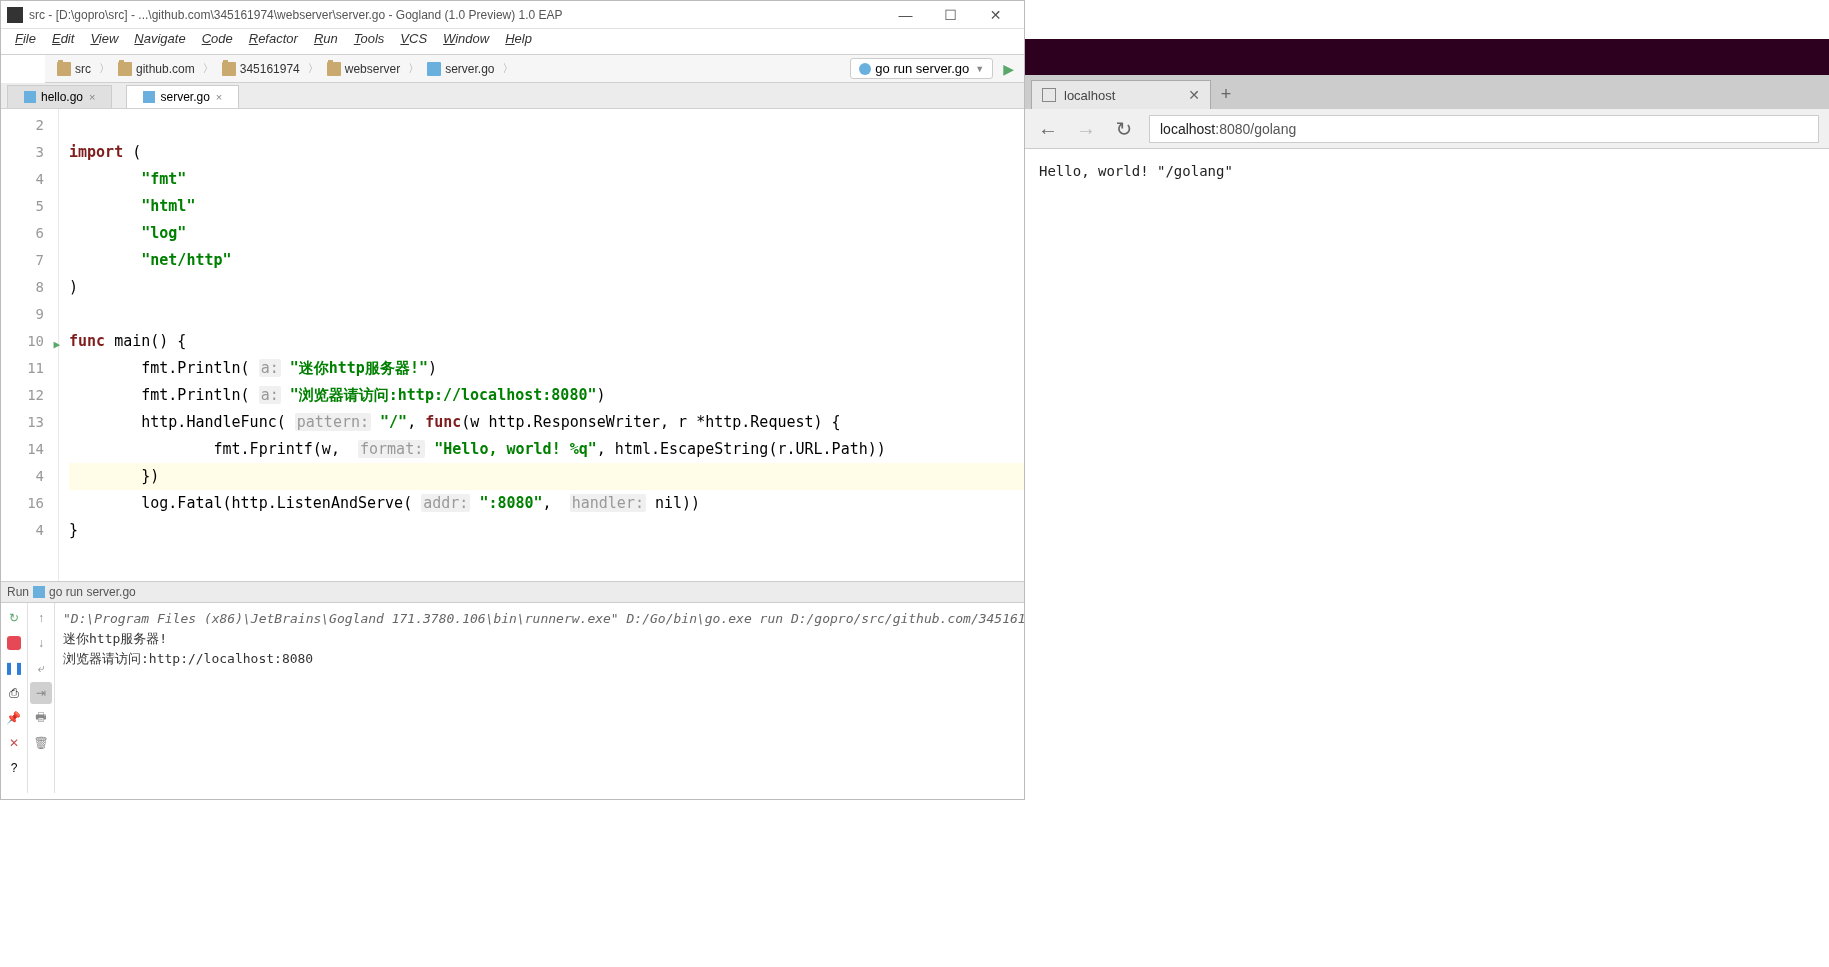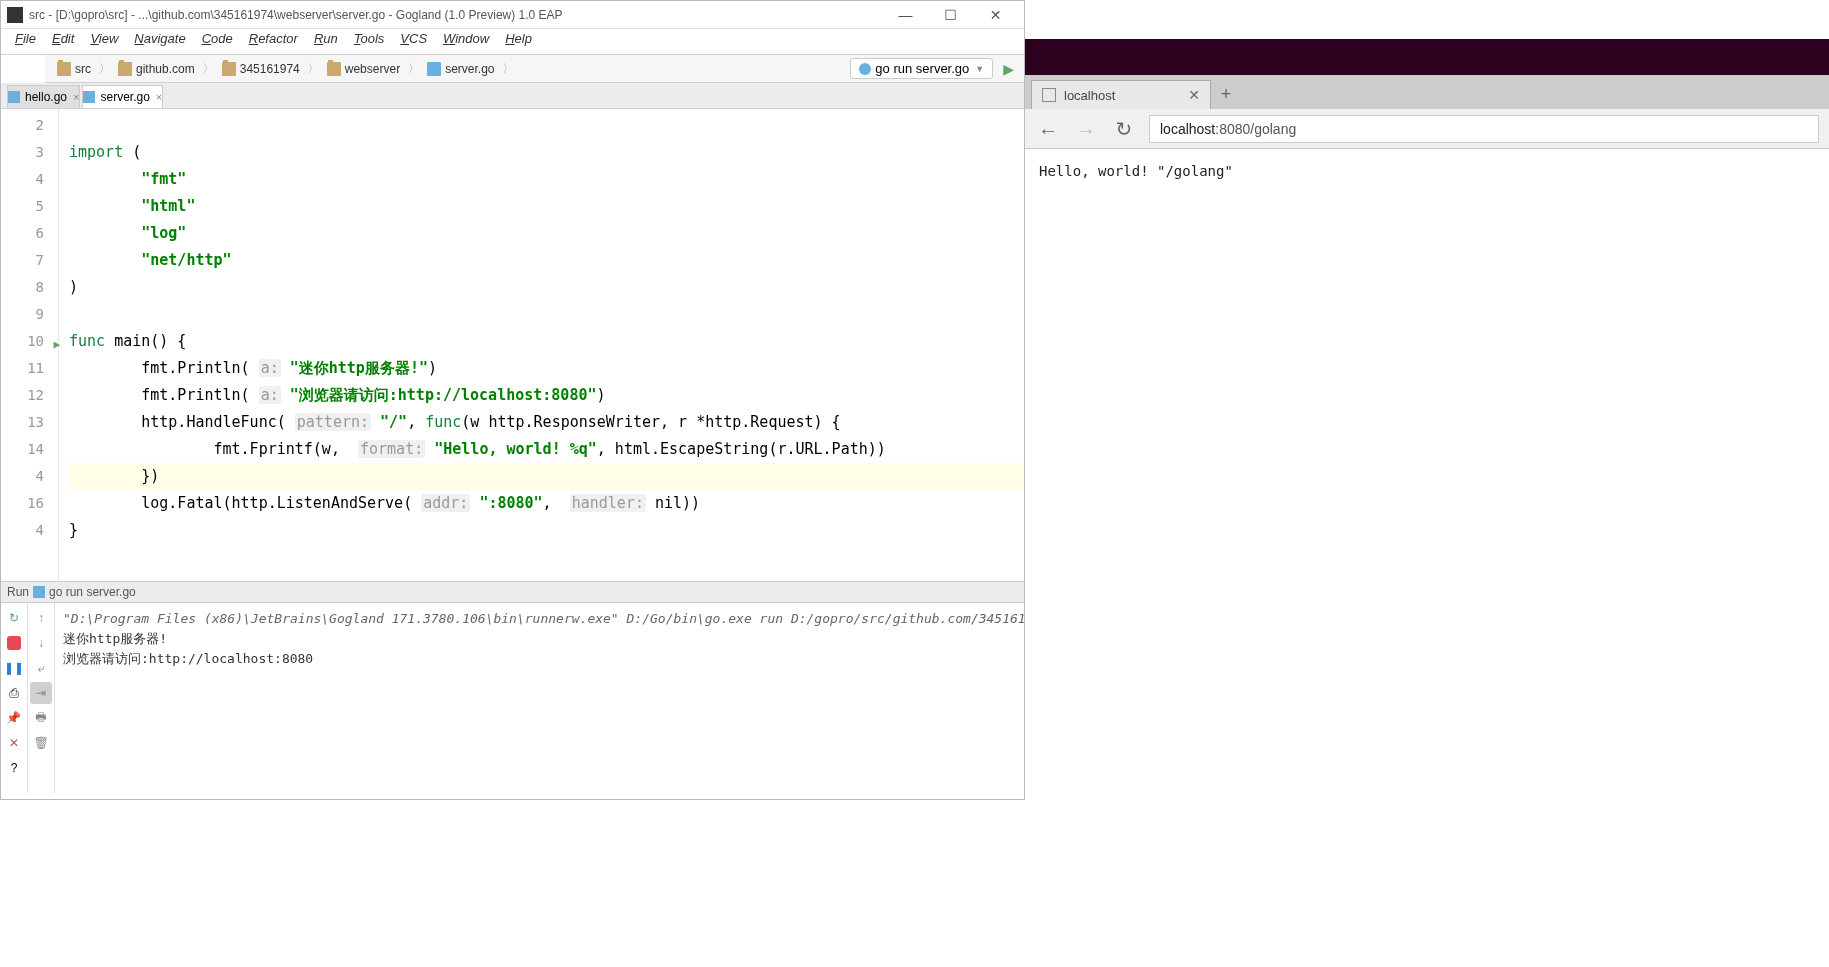--- a/index.html
+++ b/index.html
@@ -18,32 +18,32 @@
 .crumb .cico { width:14px; height:14px; margin-right:4px; display:inline-block; }
 .folder-ico { background:#c9a96e; border-radius:1px; position:relative; }
 .folder-ico:before { content:""; position:absolute; top:-2px; left:1px; width:5px; height:3px; background:#c9a96e; }
 .file-ico { background:#6ab0de; border-radius:1px; }
 .chev { color:#999; margin:0 2px; font-size:11px; }
 .runcfg { display:flex; align-items:center; border:1px solid #ccc; border-radius:3px; padding:2px 8px; margin-right:6px; background:#fff; cursor:pointer; }
 .runcfg .gico { width:12px; height:12px; background:#6ab0de; border-radius:50%; margin-right:4px; }
 .runcfg .dd { margin-left:6px; font-size:9px; color:#888; }
 .playbtn { color:#59a869; font-size:14px; cursor:pointer; padding:0 4px; }
 .tabs { height:26px; display:flex; align-items:flex-end; background:#ececec; border-bottom:1px solid #d0d0d0; padding-left:6px; }
-.tab { display:flex; align-items:center; padding:4px 0; background:#e0e0e0; border:1px solid #ccc; border-bottom:none; margin-right:2px; font-size:12px; cursor:pointer; }
+.tab { display:flex; align-items:center; padding:4px 16px; background:#e0e0e0; border:1px solid #ccc; border-bottom:none; margin-right:14px; font-size:12px; cursor:pointer; }
 .tab.active { background:#fff; }
 .tab .tico { width:12px; height:12px; background:#6ab0de; margin-right:5px; }
 .tab .tclose { margin-left:6px; color:#888; font-size:11px; cursor:pointer; }
 .editor { display:flex; height:472px; background:#fff; }
 .gutter { width:58px; background:#fff; border-right:1px solid #e8e8e8; text-align:right; padding-right:14px; color:#999; font-family:Consolas,monospace; font-size:14px; line-height:27px; padding-top:3px; position:relative; }
 .gutter .gline { height:27px; }
 .gutter .runmark { position:absolute; right:-2px; top:222px; color:#59a869; font-size:11px; }
 .code { flex:1; font-family:Consolas,"Microsoft YaHei",monospace; font-size:15px; line-height:27px; padding:3px 0 0 10px; white-space:pre; overflow:hidden; }
 .code .line { height:27px; }
 .code .line.hl { background:#fffde7; }
-.kw { color:#15803d; font-weight:normal; }
+.kw { color:#7f1d1d; font-weight:bold; }
 .str { color:#008000; font-weight:bold; }
 .hint { color:#999; background:#f0f0f0; padding:0 2px; border-radius:2px; font-weight:normal; }
 .runpanel-header { height:22px; background:#ececec; border-top:1px solid #ccc; border-bottom:1px solid #ccc; display:flex; align-items:center; padding:0 6px; font-size:12px; color:#555; }
 .runpanel-header .rico { width:12px; height:12px; background:#6ab0de; margin:0 4px; }
 .runpanel { display:flex; height:190px; background:#fff; }
 .runtools { width:30px; display:flex; flex-direction:column; gap:3px; padding:4px 2px; border-right:1px solid #e0e0e0; }
 .rtbtn { width:22px; height:22px; display:flex; align-items:center; justify-content:center; font-size:12px; cursor:pointer; border-radius:3px; }
 .rtbtn.green { color:#59a869; }
 .rtbtn.red { background:#e74856; width:14px; height:14px; margin:4px; }
 .rtbtn.blue { color:#2e7dd6; }

